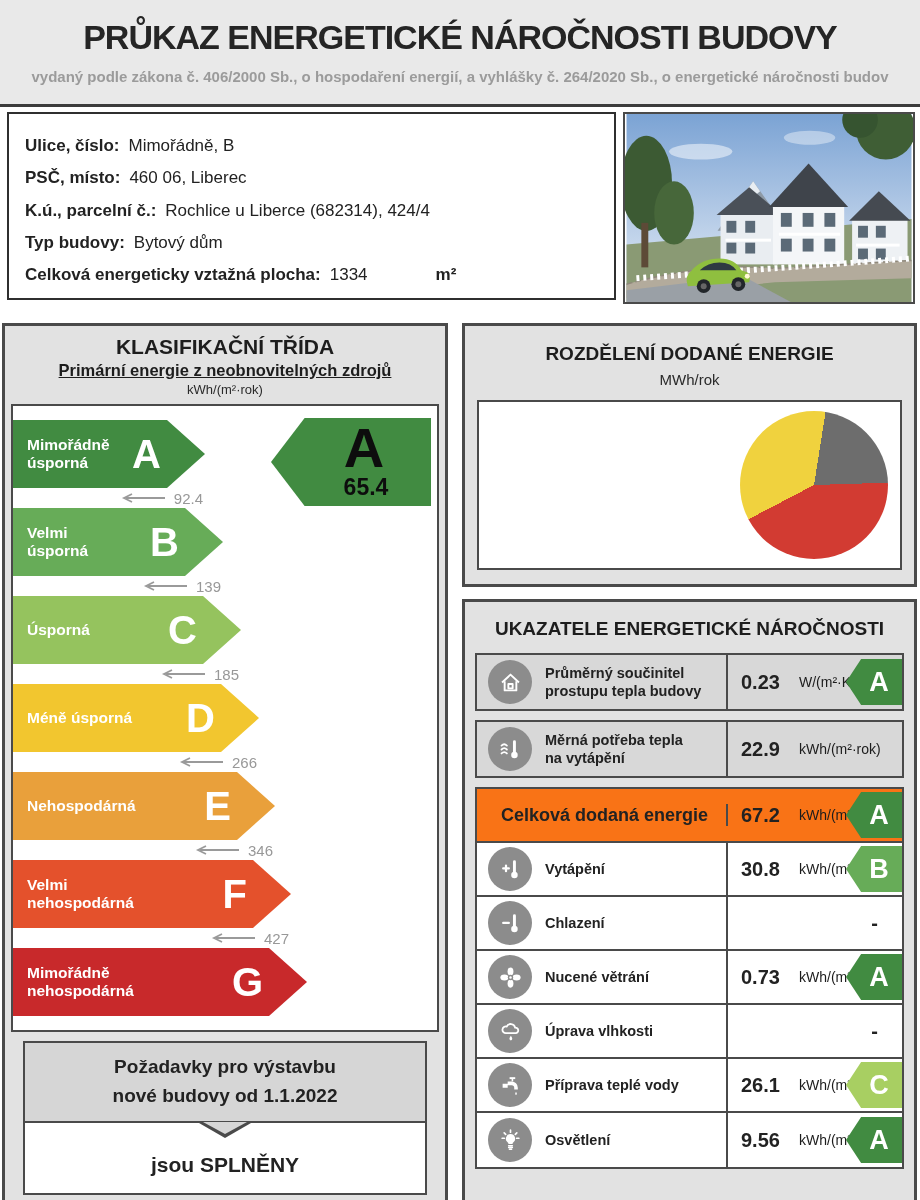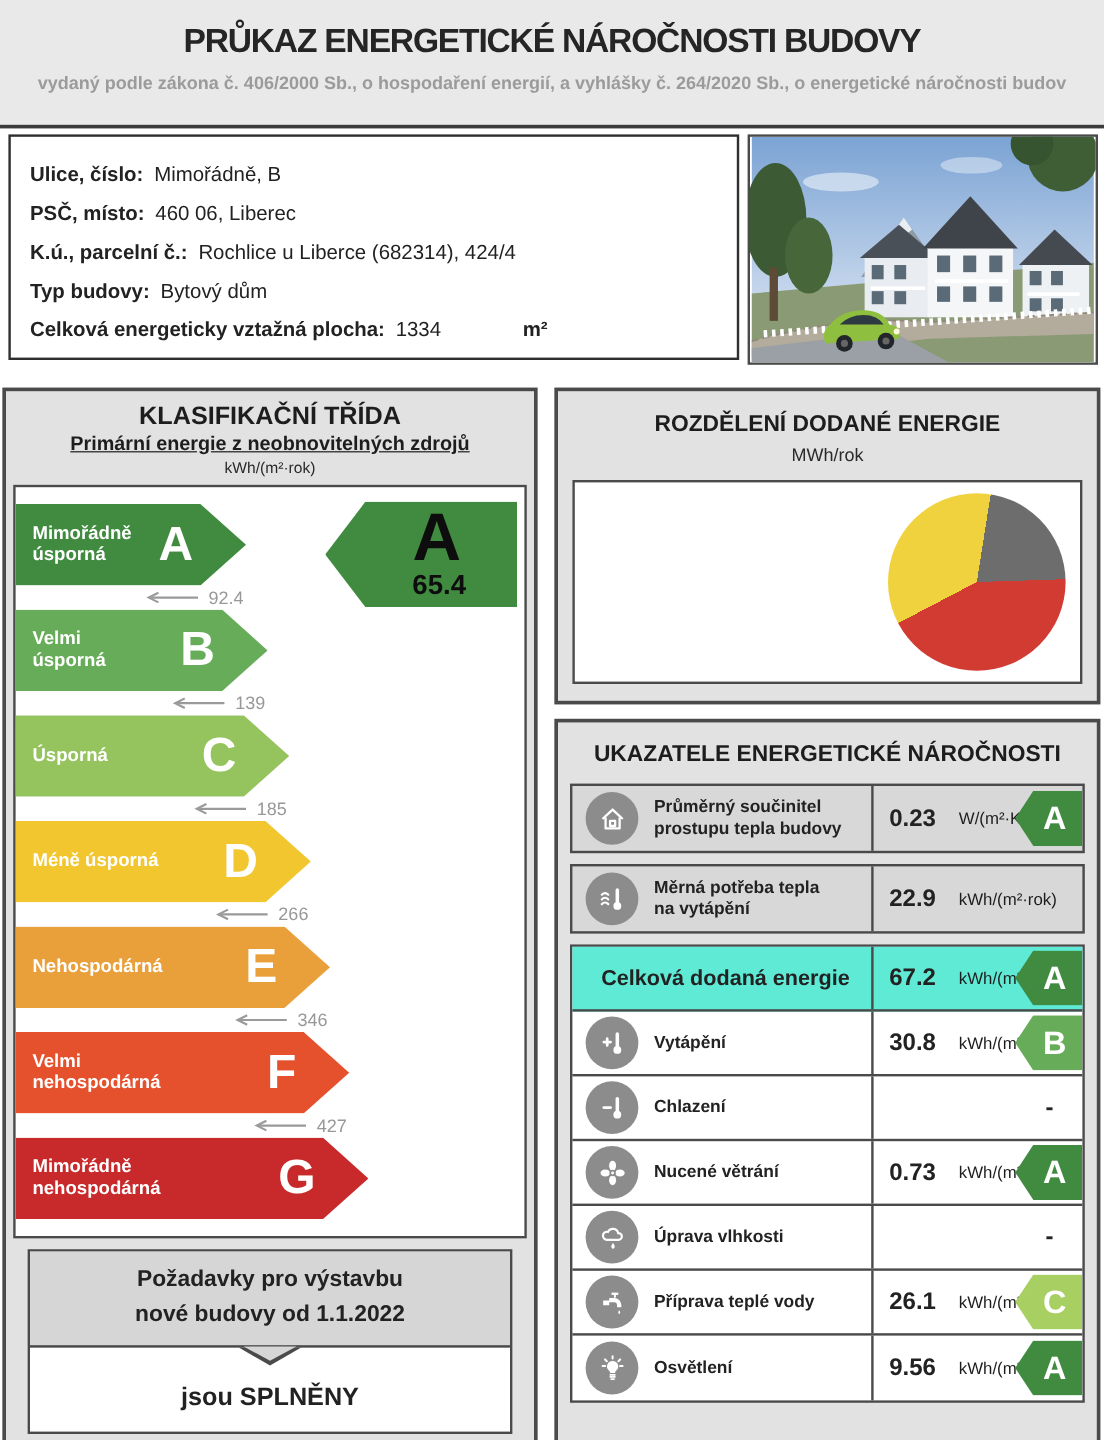--- a/index.html
+++ b/index.html
@@ -2,21 +2,21 @@
 <html><head>
 <meta charset="utf-8">
 <style>
   html,body{margin:0;padding:0;background:#fff;}
   .page{width:920px;height:1200px;position:relative;background:#fff;overflow:hidden;
         font-family:"Liberation Sans",sans-serif;color:#222;}
 
   
   .header{height:107px;background:#e9e9e9;border-bottom:3px solid #3c3c3c;
           text-align:center;box-sizing:border-box;padding-top:18px;}
-  .header h1{margin:0;font-size:28px;font-weight:800;letter-spacing:-1px;color:#252525;}
+  .header h1{margin:0;font-size:34px;font-weight:800;letter-spacing:-1px;color:#252525;}
   .header .sub{margin-top:11px;font-size:15px;font-weight:700;color:#9b9b9b;}
 
   
   .top-row{display:flex;gap:7px;padding:5px 5px 0 7px;}
   .info-box{flex:1;border:2px solid #2f2f2f;background:#fff;box-sizing:border-box;
             height:188px;padding:13px 16px;}
   .info-row{font-size:17px;margin:6px 0;line-height:1.55;}
   .info-row .lbl{font-weight:700;margin-right:9px;}
   .info-row .unit-far{margin-left:68px;font-weight:700;}
   .photo-box{width:292px;height:192px;border:2px solid #4a4a4a;box-sizing:border-box;flex-shrink:0;}
@@ -72,21 +72,21 @@
   .legend-label{font-size:13.5px;font-weight:700;margin-left:2px;}
   .pie{position:absolute;right:12px;top:50%;transform:translateY(-50%);width:148px;height:148px;border-radius:50%;}
 
   .ind-panel{flex:1;padding:0 10px 8px;}
   .ind-panel .panel-title{padding-top:16px;padding-bottom:13px;}
   .ind-row{display:flex;align-items:stretch;box-sizing:border-box;}
   .ind-row.single{border:2px solid #4a4a4a;background:#d8d8d8;height:58px;margin-bottom:9px;}
   .ind-group{border:2px solid #4a4a4a;background:#fff;}
   .ind-group .ind-row{height:54px;border-bottom:2px solid #4a4a4a;}
   .ind-group .ind-row:last-child{border-bottom:none;}
-  .ind-row.em{background:#5eead4;}
+  .ind-row.em{background:#f97316;align-items:center;}
   .cell-label{flex:1;display:flex;align-items:center;border-right:2px solid #4a4a4a;padding-left:11px;}
   .icon-circle{width:44px;height:44px;border-radius:50%;background:#8c8c8c;flex-shrink:0;
                display:flex;align-items:center;justify-content:center;}
   .row-label{font-size:14.5px;font-weight:700;margin-left:13px;white-space:pre-line;line-height:1.25;}
   .em .cell-label{padding-left:24px;}
   .em .row-label{font-size:18px;font-weight:800;margin-left:0;}
   .cell-value{width:174px;flex-shrink:0;display:flex;align-items:center;position:relative;padding-left:13px;box-sizing:border-box;}
   .val{font-size:20px;font-weight:700;min-width:50px;}
   .val:empty{display:none;}
   .unit{font-size:14px;margin-left:8px;color:#1c1c1c;}

